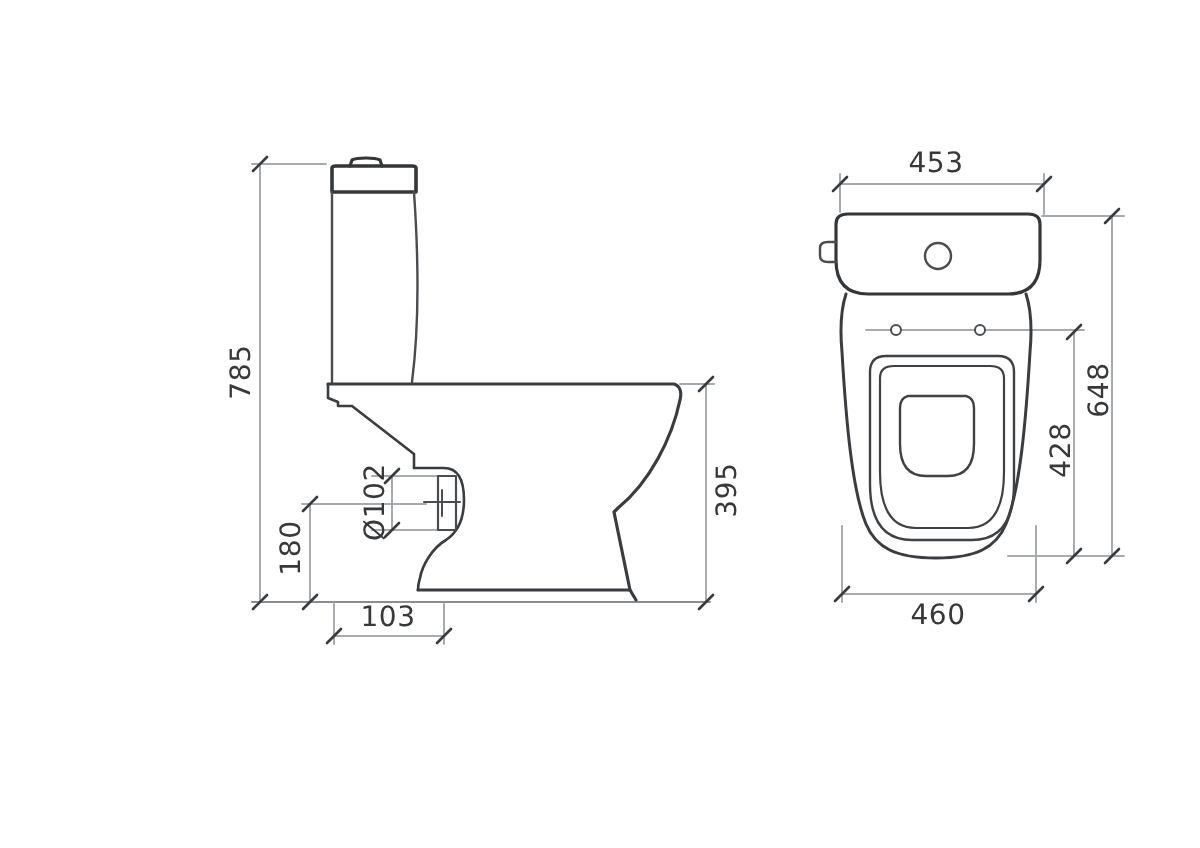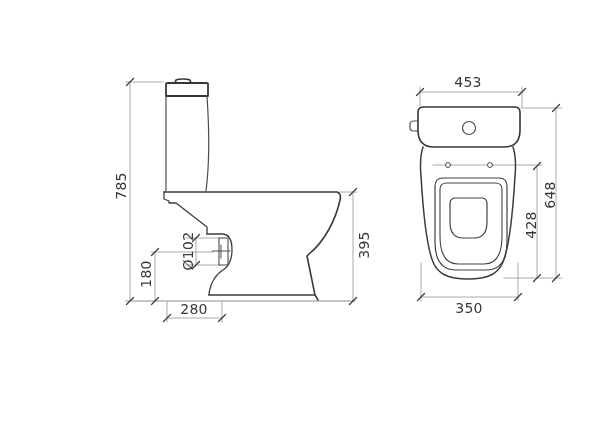--- a/index.html
+++ b/index.html
@@ -110,25 +110,25 @@
       </g>
     </g>
   </svg>
 
   <span class="dim-label rot" style="left:121px;top:186px">785</span>
 
   <span class="dim-label rot" style="left:146px;top:274px">180</span>
 
   <span class="dim-label rot" style="left:188px;top:251px">Ø102</span>
 
-  <span class="dim-label" style="left:194px;top:309px">280</span>
+  <span class="dim-label" style="left:194px;top:309px">103</span>
 
   <span class="dim-label rot" style="left:364px;top:245px">395</span>
 
   <span class="dim-label" style="left:468px;top:82px">453</span>
 
   <span class="dim-label rot" style="left:550px;top:195px">648</span>
 
   <span class="dim-label rot" style="left:531px;top:225px">428</span>
 
-  <span class="dim-label" style="left:469px;top:308px">350</span>
+  <span class="dim-label" style="left:469px;top:308px">460</span>
 
 </div>
 
 </body></html>

